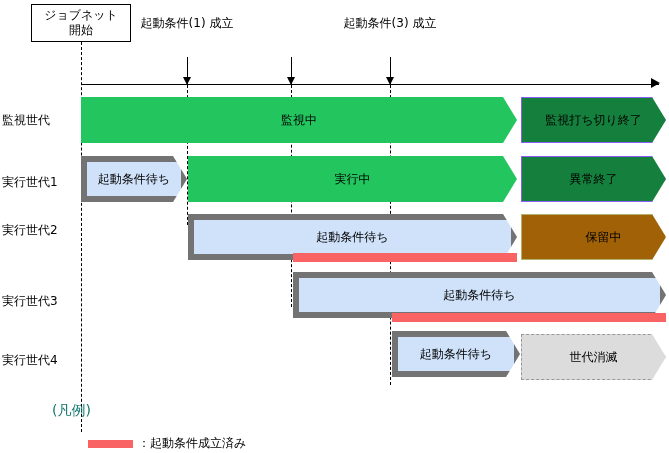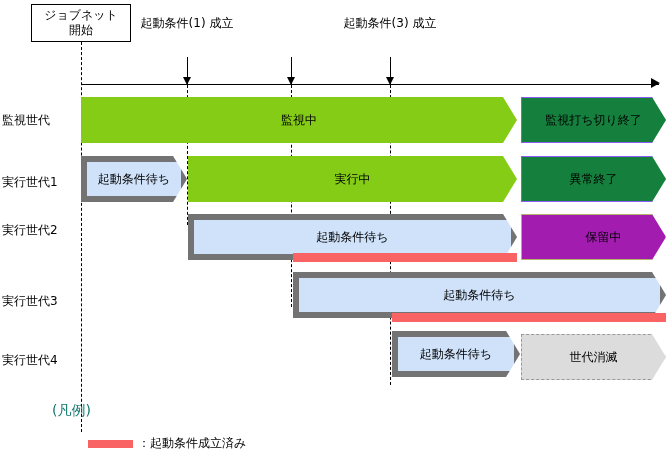--- a/index.html
+++ b/index.html
@@ -55,24 +55,24 @@
     left:2px;width:78px;height:20px;
     font-size:12px;line-height:20px;color:#000;text-align:left;
   }
 
   
   .bar{
     height:46px;display:flex;align-items:center;justify-content:center;
     font-size:12px;color:#000;
     clip-path:polygon(0 0, calc(100% - 14px) 0, 100% 50%, calc(100% - 14px) 100%, 0 100%);
   }
-  .bar-green{background:#84cc16;}
+  .bar-green{background:#22c55e;}
   .bar-blue-o{background:#cfe2fa;border:6px solid #737373;}
   .bar-pink{background:#15803d;border:1px solid #8b5cf6;}
-  .bar-yellow{background:#a21caf;border:1px solid #b3b36b;padding-left:20px;}
+  .bar-yellow{background:#a16207;border:1px solid #b3b36b;padding-left:20px;}
   .bar-gray{background:#dcdcdc;border:1px dashed #999;}
 
   
   .redmark{height:9px;background:#f96363;}
 
   
   .legend-title{left:52px;top:402px;font-size:14px;color:#0f766e;text-align:center;}
   .legend-swatch{left:88px;top:440px;width:45px;height:8px;background:#f96363;}
   .legend-text{left:138px;top:434px;font-size:12px;color:#000;line-height:18px;}
 </style>

